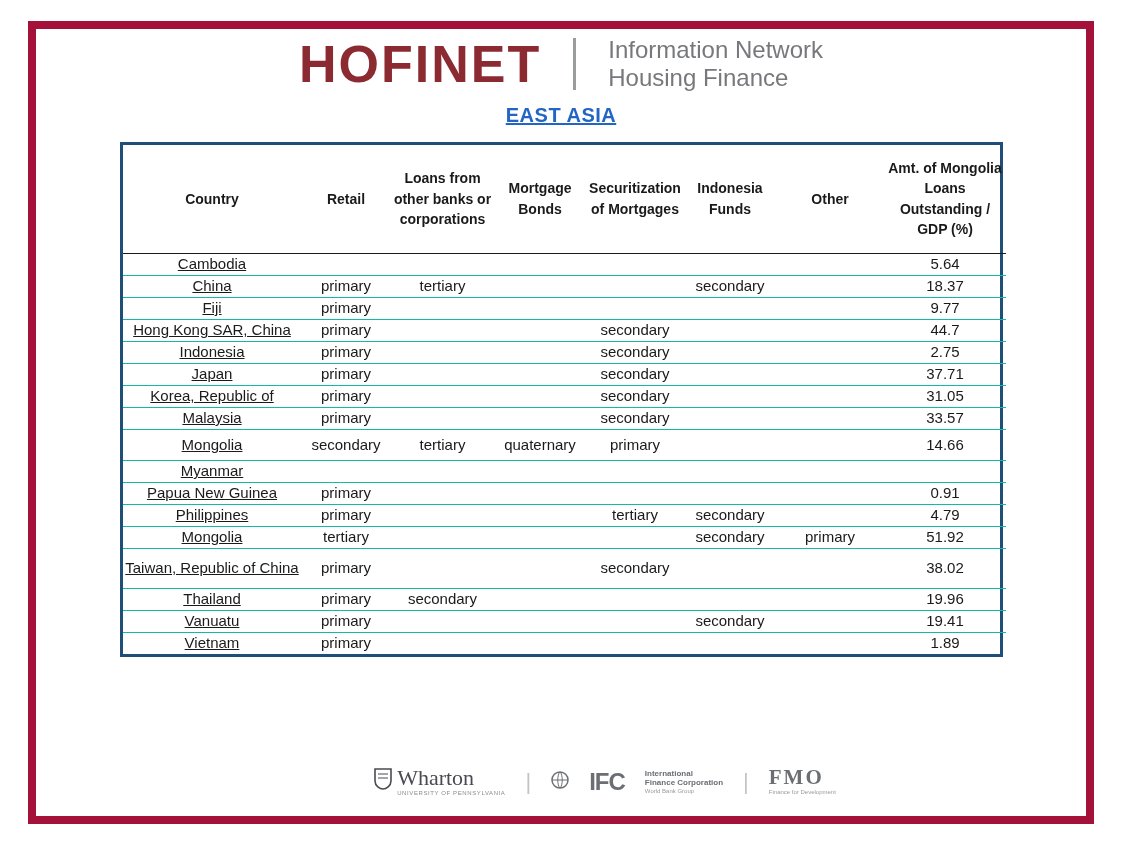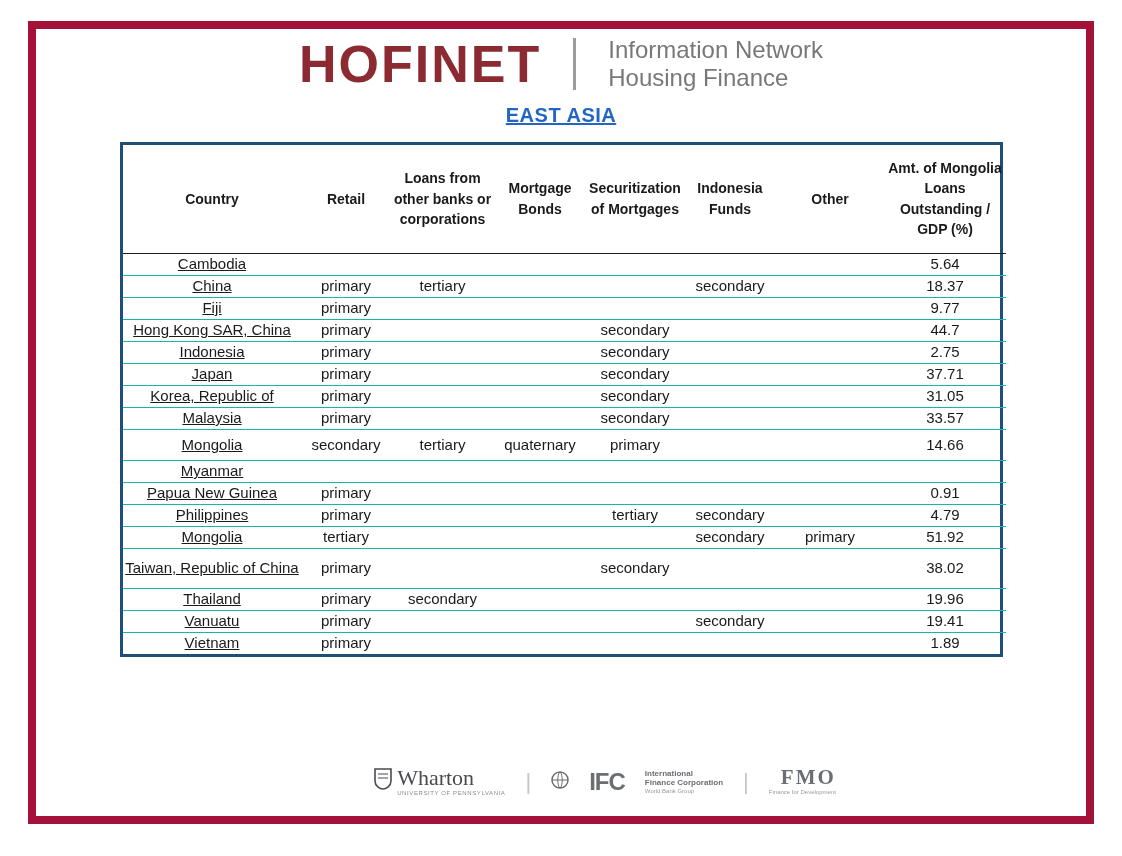--- a/index.html
+++ b/index.html
@@ -40,21 +40,21 @@
   .footer{position:absolute;top:768px;left:0;width:1122px;display:flex;justify-content:center;align-items:center;gap:20px;margin-left:44px;}
   .logo-sep{color:#c3c4c6;font-size:22px;font-weight:300;}
   .wharton{display:flex;align-items:flex-start;gap:5px;color:var(--logo-dark);}
   .wharton .wname{font-family:"Liberation Serif",serif;font-size:22px;line-height:.9;}
   .wharton .wsub{font-size:6px;letter-spacing:.6px;color:#8a8b8e;text-transform:uppercase;margin-top:2px;}
   .ifc{display:flex;align-items:center;gap:20px;color:#6b6e72;}
   .ifc .iabbr{font-size:24px;font-weight:800;letter-spacing:-1px;color:#6b6e72;line-height:.9;}
   .ifc .itext{font-size:8px;font-weight:bold;line-height:1.15;}
   .ifc .isub{font-size:6px;font-weight:400;color:#9a9b9e;}
   .fmo{color:#6b6e72;text-align:left;}
-  .fmo .fname{font-family:"Liberation Serif",serif;font-size:21px;font-weight:bold;letter-spacing:2px;line-height:.9;text-align:right;}
+  .fmo .fname{font-family:"Liberation Serif",serif;font-size:21px;font-weight:bold;letter-spacing:2px;line-height:.9;}
   .fmo .fsub{font-size:6px;color:#9a9b9e;margin-top:2px;}
   .gicon{display:inline-block;}
 </style>
 </head>
 <body>
 
 <div class="page">
   <div class="frame"></div>
 
   <div class="brandrow">

